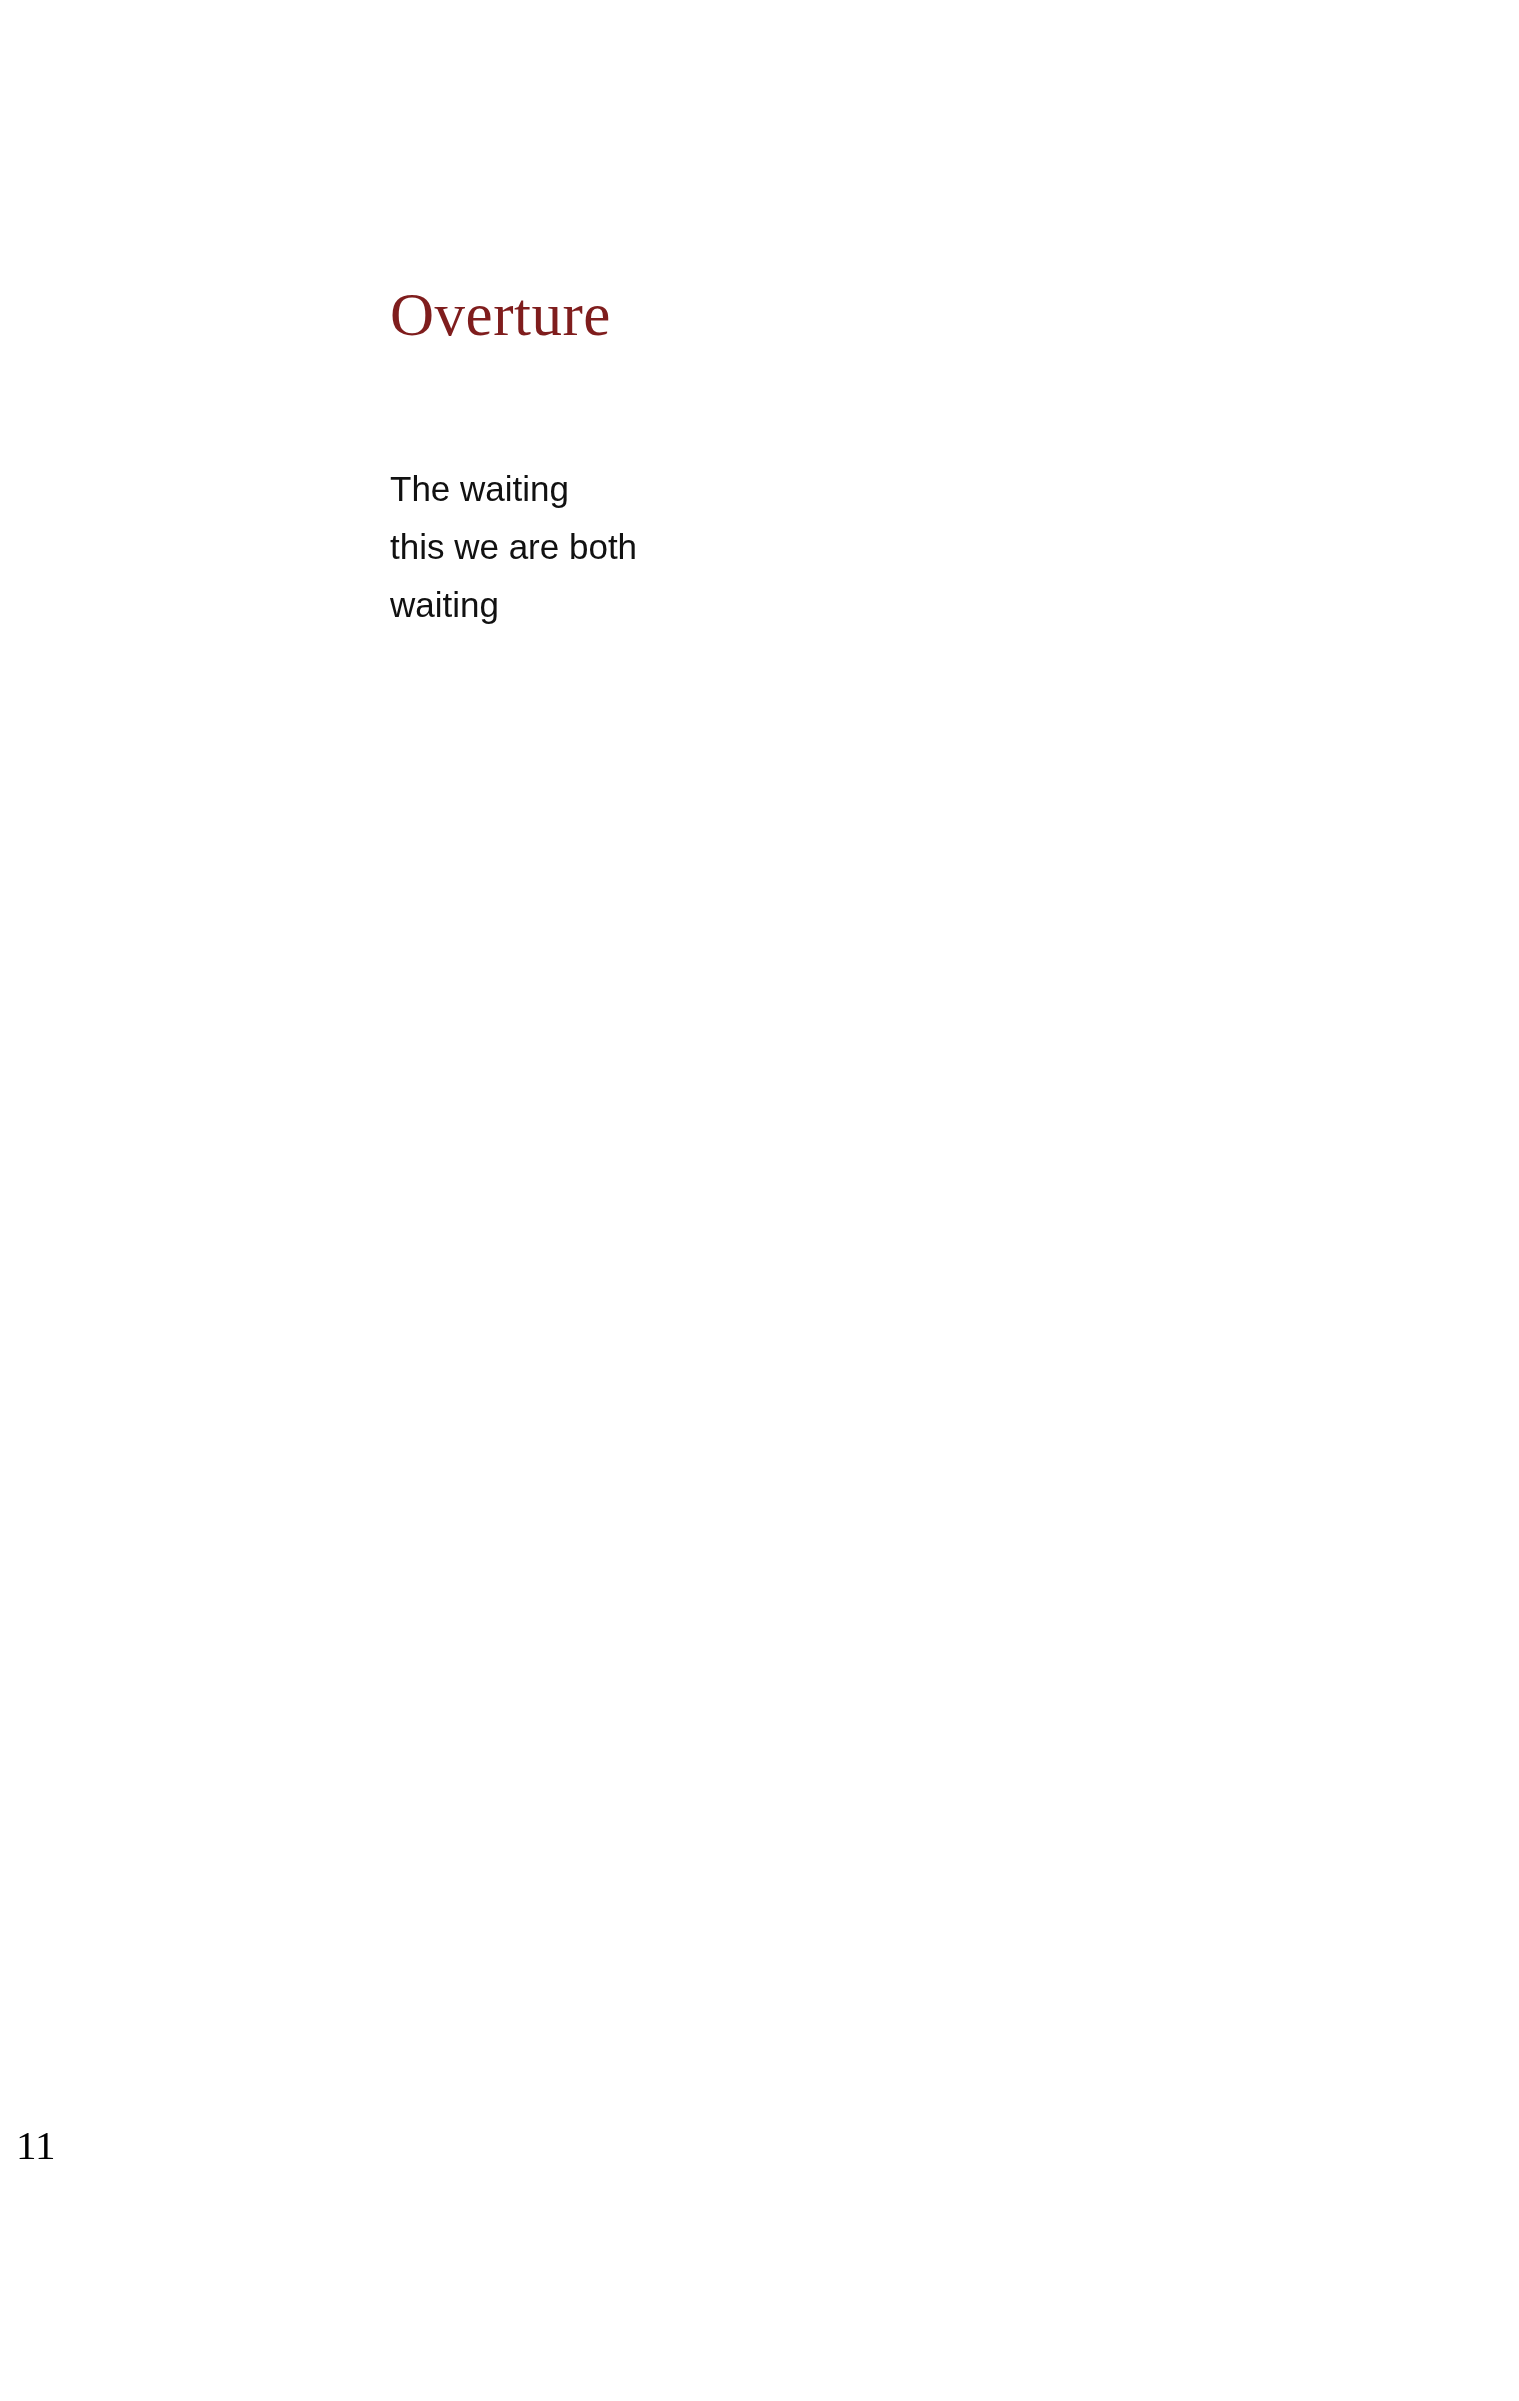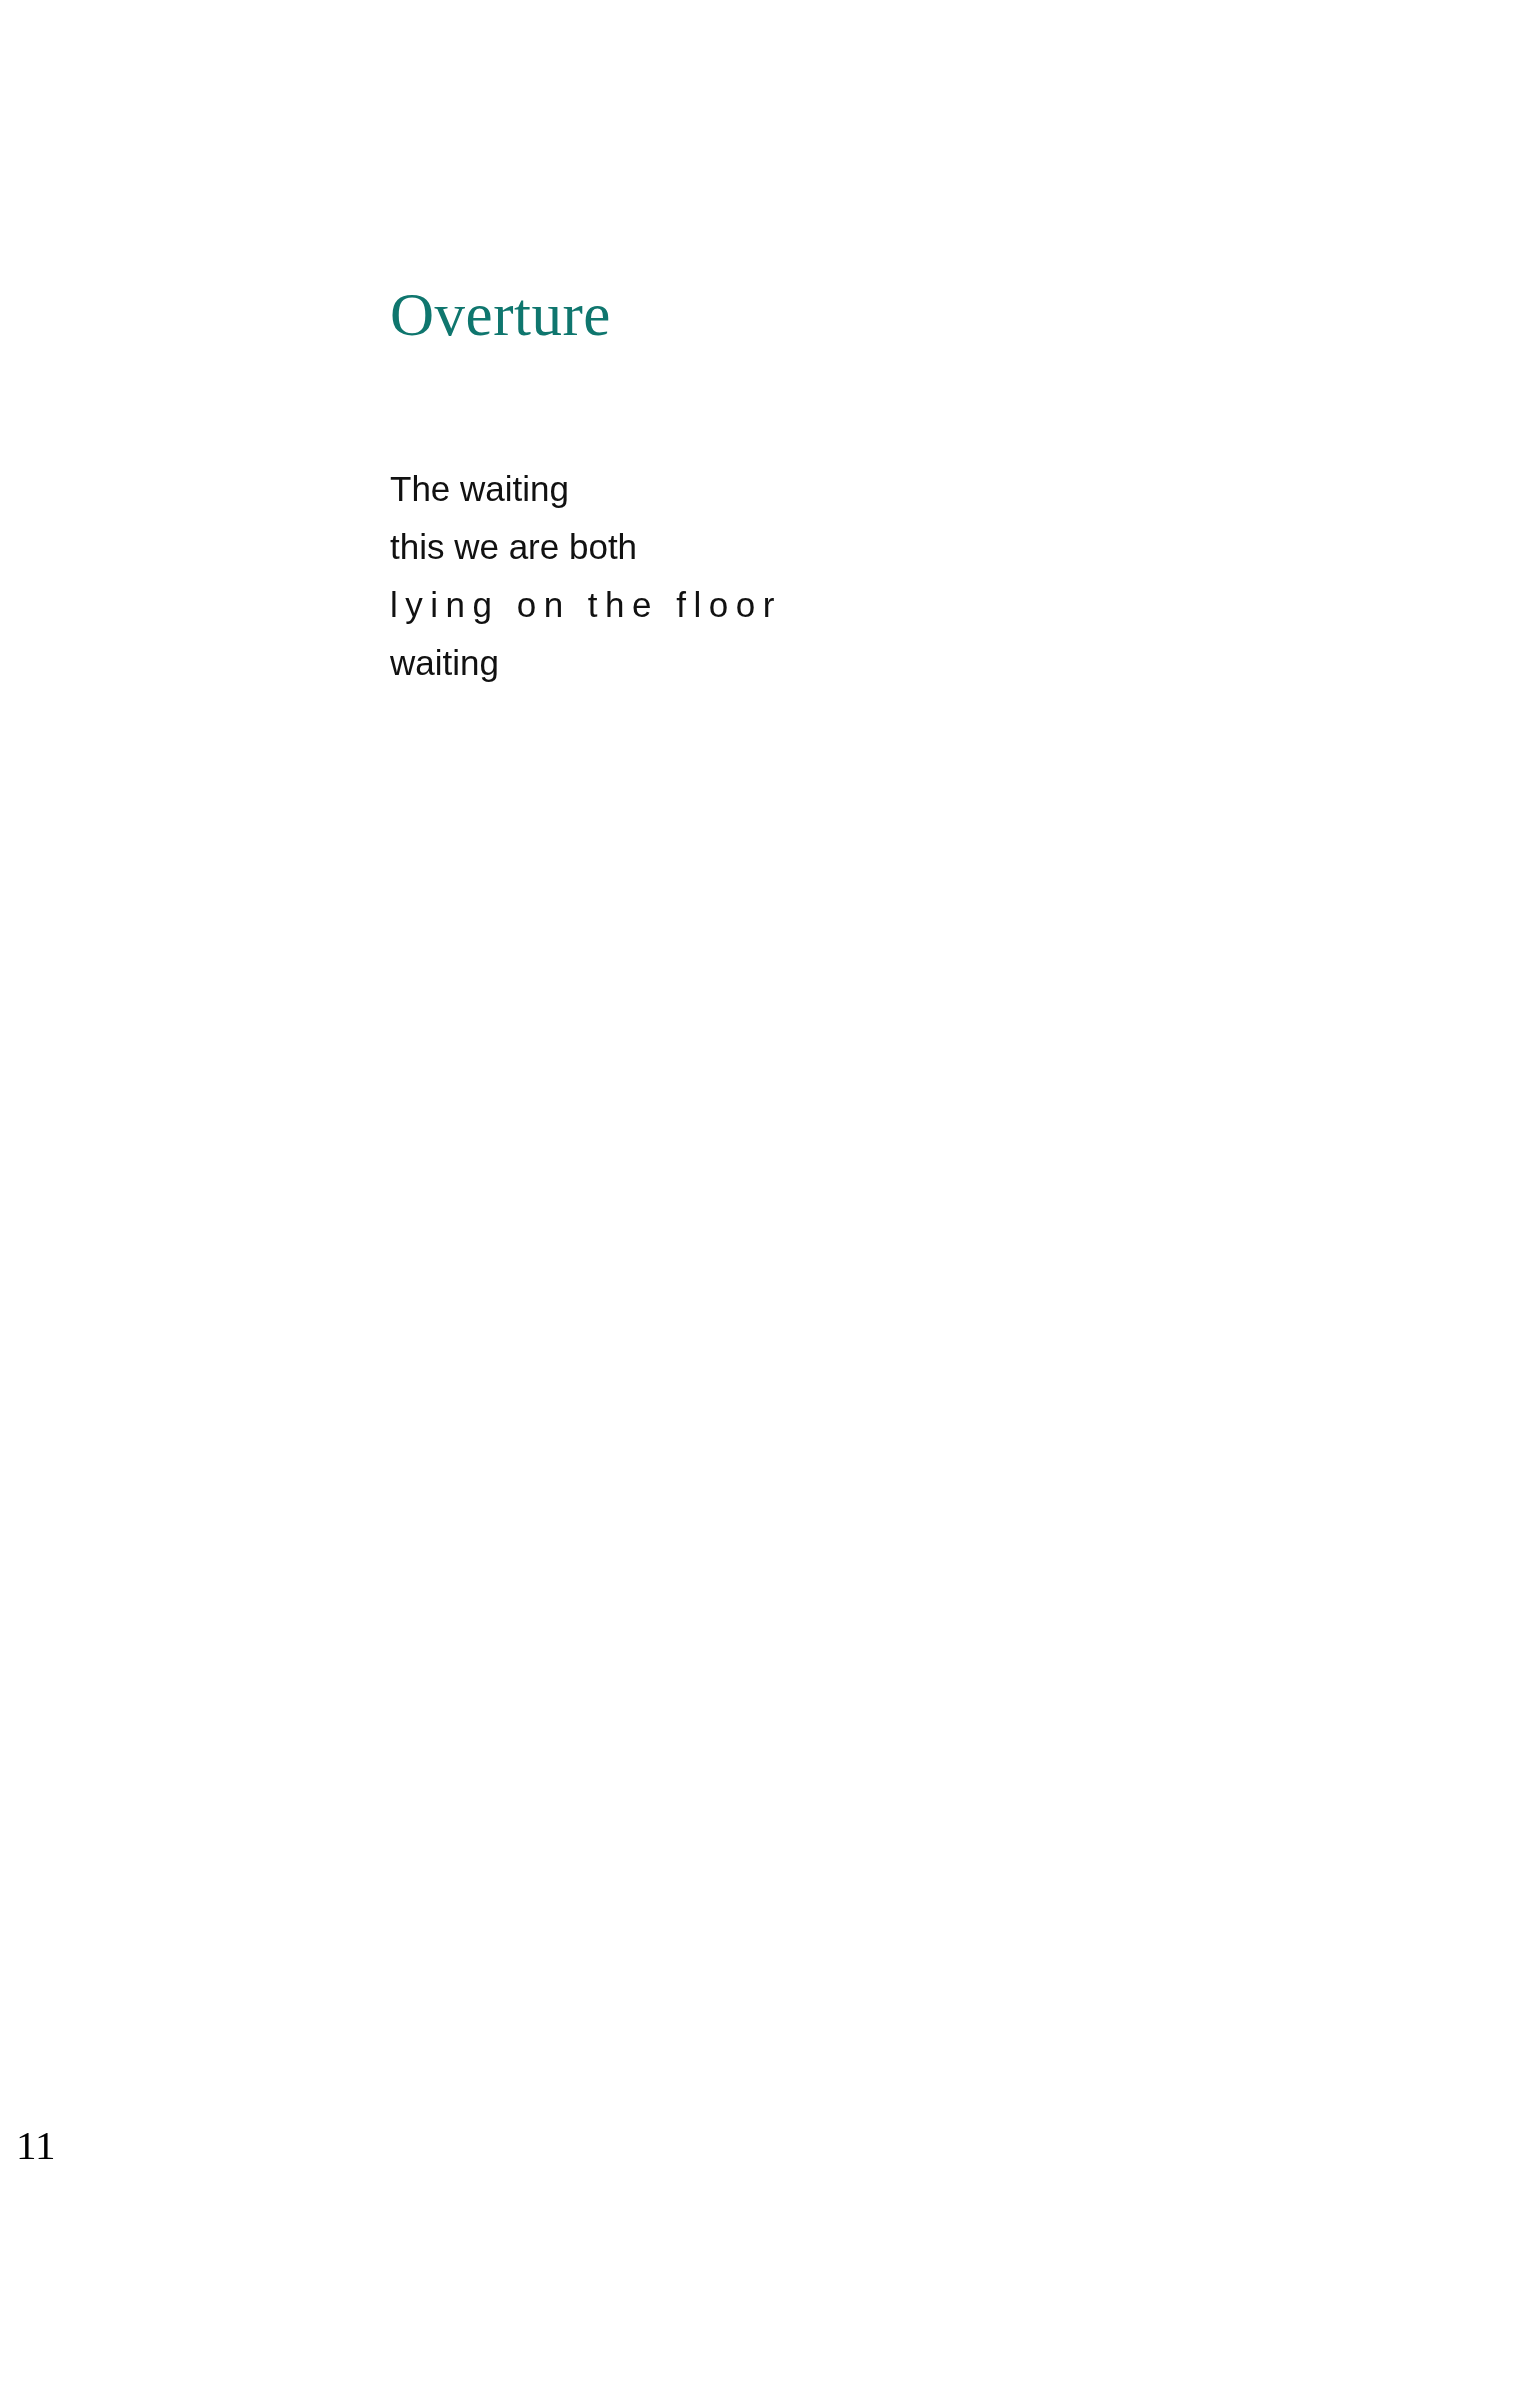--- a/index.html
+++ b/index.html
@@ -22,21 +22,21 @@
   }
   .poem-title {
     position: absolute;
     left: 390px;
     top: 243px;
     font-family: "Liberation Serif", serif;
     font-size: 61px;
     line-height: 1.0;
     font-weight: 400;
     letter-spacing: 0.5px;
-    color: #0f766e;
+    color: #7f1d1d;
     white-space: nowrap;
   }
   .poem-body {
     position: absolute;
     left: 390px;
     top: 460px;
     width: 855px;
     font-family: "Liberation Sans", sans-serif;
     font-size: 35px;
     line-height: 58px;
@@ -71,20 +71,19 @@
 </head>
 <body>
 
 <div class="page">
 
   <h1 class="poem-title">Overture</h1>
 
   <div class="poem-body">
     <span class="poem-line">The waiting</span>
     <span class="poem-line">this we are both</span>
-    <span class="poem-line spaced-wide">lying on the floor</span>
     <span class="poem-line italic">waiting</span>
   </div>
 
   <div class="page-number">11</div>
 
 </div>
 
 
 </body></html>

